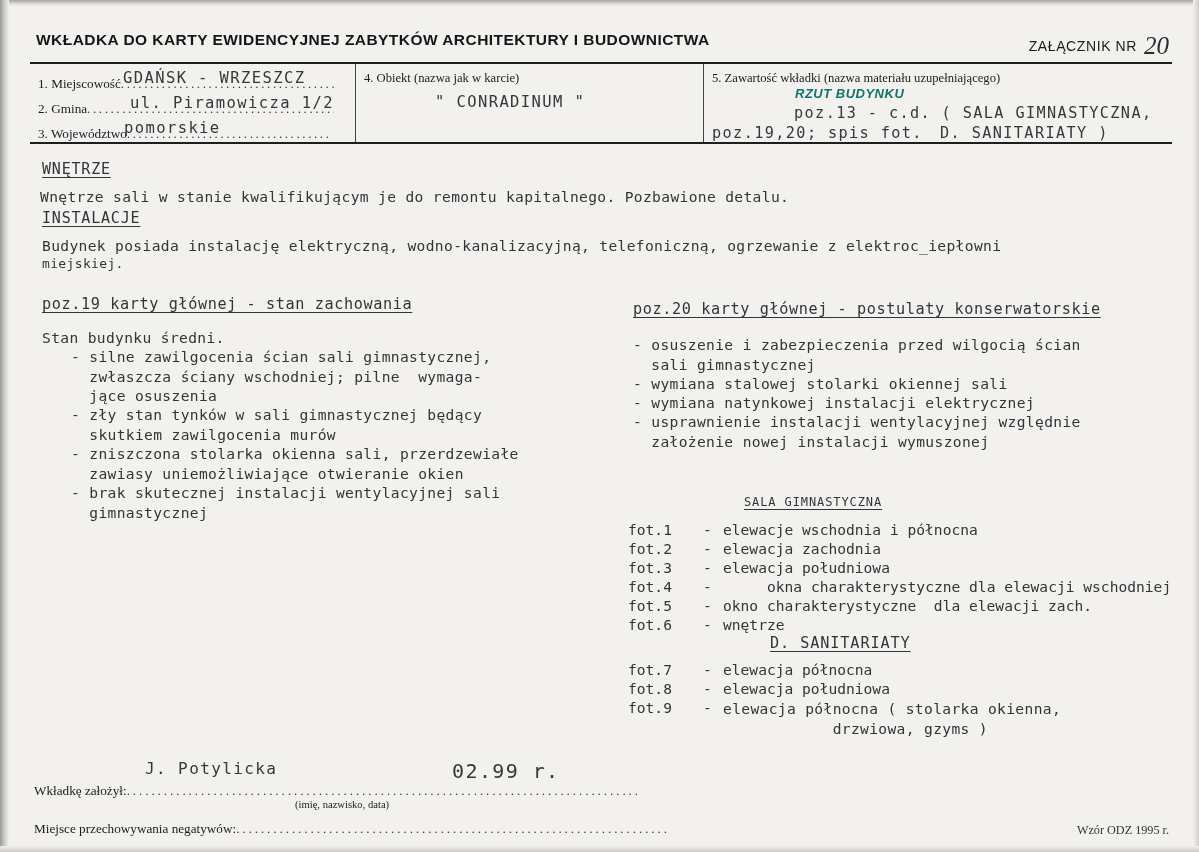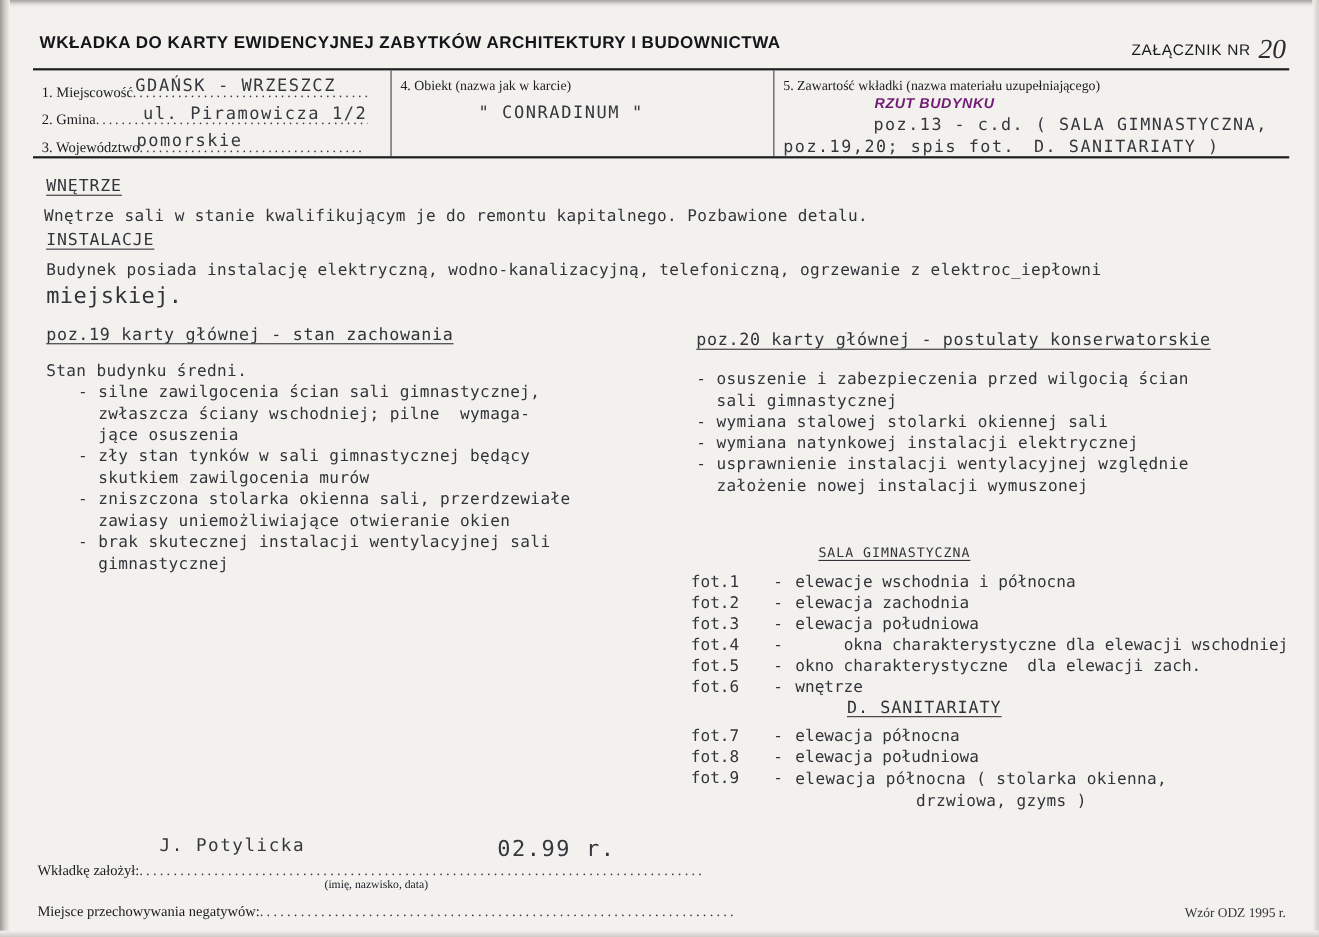--- a/index.html
+++ b/index.html
@@ -141,21 +141,21 @@
     text-decoration: underline;
     text-underline-offset: 2.5px;
     text-decoration-thickness: 1px;
   }
   .hand {
     font-family: "Liberation Sans", sans-serif;
     font-style: italic;
     font-weight: bold;
     position: absolute;
     white-space: nowrap;
-    color: #701a75;
+    color: #0f766e;
     letter-spacing: 0.5px;
   }
 
   .block {
     position: absolute;
     font-family: "DejaVu Sans Mono", monospace;
     color: #33333a;
     white-space: pre;
     font-size: 14.6px;
     line-height: 19.5px;
@@ -228,21 +228,21 @@
     <div class="typed" style="left:764px; top:40px; font-size:15.2px;">poz.13 - c.d.   ( SALA GIMNASTYCZNA,</div>
     <div class="typed" style="left:682px; top:60px; font-size:15.2px;">poz.19,20; spis fot.</div>
     <div class="typed" style="left:910px; top:60px; font-size:15.2px;">D. SANITARIATY )</div>
   </div>
 
   <div class="tw tw-u" style="left:42px; top:160px; font-size:15px; letter-spacing:0.8px;">WNĘTRZE</div>
   <div class="tw" style="left:40px; top:188px; font-size:14.6px; letter-spacing:0.35px;">Wnętrze sali w stanie kwalifikującym je do remontu kapitalnego. Pozbawione detalu.</div>
 
   <div class="tw tw-u" style="left:42px; top:209px; font-size:15px; letter-spacing:0.8px;">INSTALACJE</div>
   <div class="tw" style="left:42px; top:237px; font-size:14.6px; letter-spacing:0.35px;">Budynek posiada instalację elektryczną, wodno-kanalizacyjną, telefoniczną, ogrzewanie z elektroc_iepłowni</div>
-  <div class="tw" style="left:42px; top:256px; font-size:20px; letter-spacing:0.35px;">miejskiej.</div>
+  <div class="tw" style="left:42px; top:256px; font-size:13px; letter-spacing:0.35px;">miejskiej.</div>
 
   <div class="tw tw-u" style="left:42px; top:295px; font-size:15.2px; letter-spacing:0.6px;">poz.19 karty głównej - stan zachowania</div>
   <div class="block" style="left:42px; top:328px;">Stan budynku średni.</div>
   <div class="block" style="left:71px; top:347px;">- silne zawilgocenia ścian sali gimnastycznej,
   zwłaszcza ściany wschodniej; pilne  wymaga-
   jące osuszenia</div>
   <div class="block" style="left:71px; top:405px;">- zły stan tynków w sali gimnastycznej będący
   skutkiem zawilgocenia murów</div>
   <div class="block" style="left:71px; top:444px;">- zniszczona stolarka okienna sali, przerdzewiałe
   zawiasy uniemożliwiające otwieranie okien</div>

